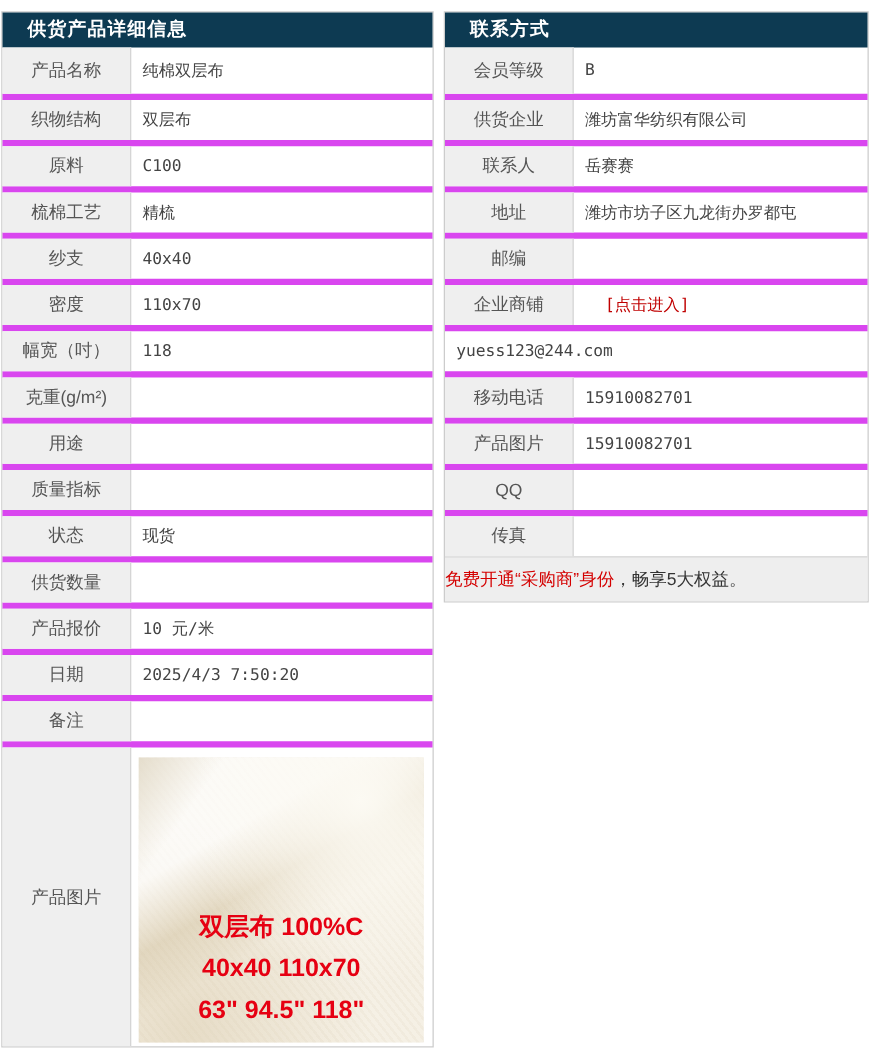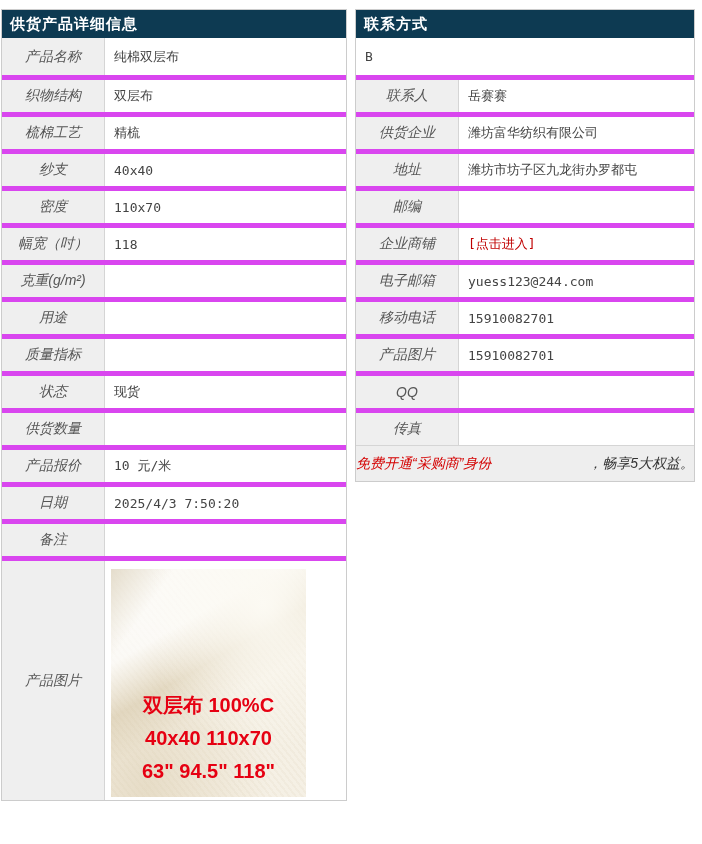--- a/index.html
+++ b/index.html
@@ -18,76 +18,74 @@
   }
   .panel-left  { left: 1px;   width: 346px; }
   .panel-right { left: 355px; width: 340px; }
   .panel-header {
     height: 28px;
     background: #0d3a52;
     color: #ffffff;
     font-size: 15px;
     font-weight: bold;
     line-height: 28px;
-    padding-left: 8px;
+    padding-left: 20px;
     letter-spacing: 1px;
   }
   .row {
     display: flex;
     border-top: 5px solid #d946ef;
     height: 37px;
   }
   .row.tall { height: 244px; }
   .cell-label {
     width: 103px;
     flex: 0 0 103px;
     background: #efefef;
     border-right: 1px solid #d5d5d5;
     color: #555555;
     font-size: 14px;
     display: flex;
     align-items: center;
     justify-content: center;
     text-align: left;
     padding: 0 14px;
-    font-style: italic;
   }
   .cell-value {
     flex: 1;
     display: flex;
     align-items: center;
     padding-left: 9px;
     color: #444444;
     font-size: 13px;
     font-family: "DejaVu Sans Mono", monospace;
     overflow: hidden;
     white-space: nowrap;
   }
-  .cell-value.link { color: #c00000; cursor: pointer; }
+  .cell-value.link { color: #c00000; cursor: pointer; margin-left: 16px; }
   .footer-row {
     border-top: 1px solid #d5d5d5;
     height: 36px;
     background: #eeeeee;
     display: flex;
     align-items: center;
-    justify-content: space-between;
+    justify-content: flex-start;
     font-size: 14px;
     color: #333333;
     white-space: nowrap;
-    font-style: italic;
   }
   .footer-row .hl { color: #d40000; }
   
   .photo-wrap {
     align-items: flex-start;
     padding: 8px 0 0 6px;
   }
   .product-photo {
     position: relative;
-    width: 195px; height: 228px;
+    width: 228px; height: 228px;
     background-color: #f4eee1;
     background-image:
       radial-gradient(ellipse at 78% 15%, #fcfaf3 0%, rgba(252,250,243,0) 55%),
       linear-gradient(125deg, rgba(200,185,152,0.45) 0%, rgba(200,185,152,0) 18%),
       linear-gradient(150deg, rgba(255,255,255,0.75) 28%, rgba(212,198,168,0.40) 44%, rgba(255,255,255,0.12) 58%),
       radial-gradient(ellipse at 18% 96%, rgba(214,198,164,0.55) 0%, rgba(214,198,164,0) 55%),
       repeating-linear-gradient(52deg, rgba(203,188,158,0.12) 0px, rgba(203,188,158,0.12) 2px, rgba(255,255,255,0) 2px, rgba(255,255,255,0) 5px);
   }
   .photo-text {
     position: absolute;
@@ -106,20 +104,24 @@
 <div class="panel panel-left">
   <div class="panel-header">供货产品详细信息</div>
 
   <div class="row" style="border-top:none;">
     <div class="cell-label">产品名称</div>
     <div class="cell-value">纯棉双层布</div>
   </div>
   <div class="row">
     <div class="cell-label">织物结构</div>
     <div class="cell-value">双层布</div>
+  </div>
+  <div class="row">
+    <div class="cell-label">原料</div>
+    <div class="cell-value">C100</div>
   </div>
   <div class="row">
     <div class="cell-label">梳棉工艺</div>
     <div class="cell-value">精梳</div>
   </div>
   <div class="row">
     <div class="cell-label">纱支</div>
     <div class="cell-value">40x40</div>
   </div>
   <div class="row">
@@ -174,44 +176,44 @@
         </div>
       </div>
     </div>
   </div>
 </div>
 
 <div class="panel panel-right">
   <div class="panel-header">联系方式</div>
 
   <div class="row" style="border-top:none;">
+    <div class="cell-label">会员等级</div>
     <div class="cell-value">B</div>
+  </div>
+  <div class="row">
+    <div class="cell-label">供货企业</div>
+    <div class="cell-value">潍坊富华纺织有限公司</div>
   </div>
   <div class="row">
     <div class="cell-label">联系人</div>
     <div class="cell-value">岳赛赛</div>
   </div>
   <div class="row">
-    <div class="cell-label">供货企业</div>
-    <div class="cell-value">潍坊富华纺织有限公司</div>
-  </div>
-  <div class="row">
     <div class="cell-label">地址</div>
     <div class="cell-value">潍坊市坊子区九龙街办罗都屯</div>
   </div>
   <div class="row">
     <div class="cell-label">邮编</div>
     <div class="cell-value"></div>
   </div>
   <div class="row">
     <div class="cell-label">企业商铺</div>
     <div class="cell-value link">[点击进入]</div>
   </div>
   <div class="row">
-    <div class="cell-label">电子邮箱</div>
     <div class="cell-value">yuess123@244.com</div>
   </div>
   <div class="row">
     <div class="cell-label">移动电话</div>
     <div class="cell-value">15910082701</div>
   </div>
   <div class="row">
     <div class="cell-label">产品图片</div>
     <div class="cell-value">15910082701</div>
   </div>

